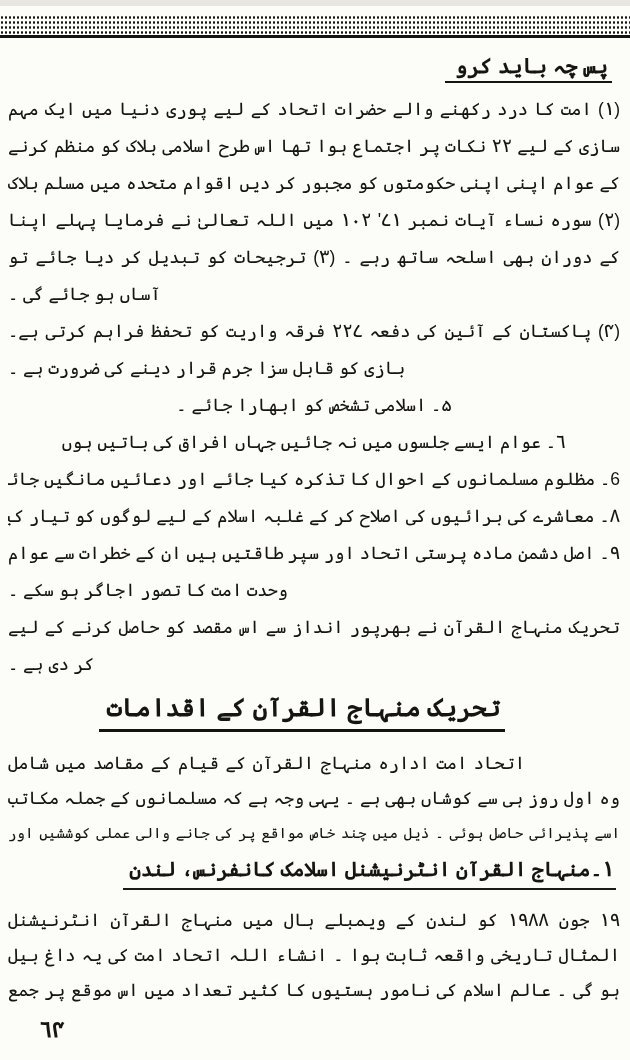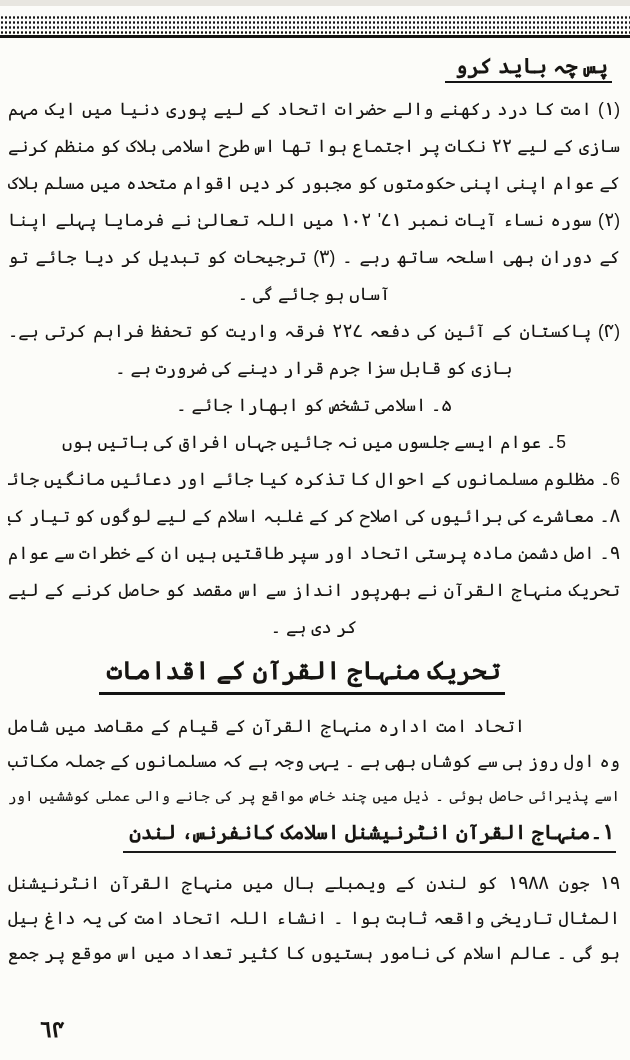--- a/index.html
+++ b/index.html
@@ -34,21 +34,21 @@
   .lines{margin-top:8px;}
   .line{
     height:37px;line-height:37px;
     font-size:17.5px;
     white-space:nowrap;
     overflow:hidden;
   }
   .lines.tight .line{height:35px;line-height:35px;}
   .line.justify{white-space:normal;text-align:justify;text-align-last:justify;height:37px;overflow:hidden;}
   .lines.tight .line.justify{height:35px;}
-  .line.center{text-align:center;}
+  .line.center{text-align:left;}
   .line.start{text-align:center;}
   .line.small{font-size:14.5px;}
   .line.indent{padding-right:95px;}
   .h2-row{text-align:center;margin:10px 24px 0 0;}
   .h2{
     display:inline-block;
     font-size:25px;font-weight:bold;
     padding:0 4px 7px 8px;
     border-bottom:3px solid #131313;
   }
@@ -84,24 +84,25 @@
     <div class="lines s1">
         <div class="line justify">(۱) امت کا درد رکھنے والے حضرات اتحاد کے لیے پوری دنیا میں ایک مہم چلا دیں جس طرح آئین</div>
         <div class="line justify">سازی کے لیے ۲۲ نکات پر اجتماع ہوا تھا اس طرح اسلامی بلاک کو منظم کرنے کے لیے اسلامی ممالک</div>
         <div class="line justify">کے عوام اپنی اپنی حکومتوں کو مجبور کر دیں اقوام متحدہ میں مسلم بلاک کے لیے ویٹو پاور حاصل کی جائے</div>
         <div class="line justify">(۲) سورہ نساء آیات نمبر ۷۱' ۱۰۲ میں اللہ تعالیٰ نے فرمایا پہلے اپنا ہر طرح سے تحفظ کرو پھر نکلو ۔ نماز</div>
         <div class="line justify">کے دوران بھی اسلحہ ساتھ رہے ۔ (۳) ترجیحات کو تبدیل کر دیا جائے تو اتحاد کی سمت پیش قدمی</div>
         <div class="line center">آساں ہو جائے گی ۔</div>
         <div class="line justify">(۴) پاکستان کے آئین کی دفعہ ۲۲۷ فرقہ واریت کو تحفظ فراہم کرتی ہے۔ اس میں ترمیم کر کے تفرقہ</div>
         <div class="line center">بازی کو قابل سزا جرم قرار دینے کی ضرورت ہے ۔</div>
         <div class="line start">۵۔ اسلامی تشخص کو ابھارا جائے ۔</div>
-        <div class="line start">5۔ عوام ایسے جلسوں میں نہ جائیں جہاں افراق کی باتیں ہوں</div>
+        <div class="line start">۶۔ عوام ایسے جلسوں میں نہ جائیں جہاں افراق کی باتیں ہوں</div>
         <div class="line start">6۔ مظلوم مسلمانوں کے احوال کا تذکرہ کیا جائے اور دعائیں مانگیں جائیں</div>
         <div class="line start">۸۔ معاشرے کی برائیوں کی اصلاح کر کے غلبہ اسلام کے لیے لوگوں کو تیار کیا جائے</div>
         <div class="line justify">۹۔ اصل دشمن مادہ پرستی اتحاد اور سپر طاقتیں ہیں ان کے خطرات سے عوام کو آگاہ کیا جانا چاہیے تاکہ</div>
+        <div class="line center">وحدت امت کا تصور اجاگر ہو سکے ۔</div>
         <div class="line justify">تحریک منہاج القرآن نے بھرپور انداز سے اس مقصد کو حاصل کرنے کے لیے پیش قدمی شروع</div>
         <div class="line center">کر دی ہے ۔</div>
       </div>
 
     <div class="h2-row">
       <span class="h2">تحریک منہاج القرآن کے اقدامات</span>
     </div>
 
     <div class="lines s2 tight">
         <div class="line justify indent">اتحاد امت ادارہ منہاج القرآن کے قیام کے مقاصد میں شامل ہے اور اس کے حصول کے لیے</div>

